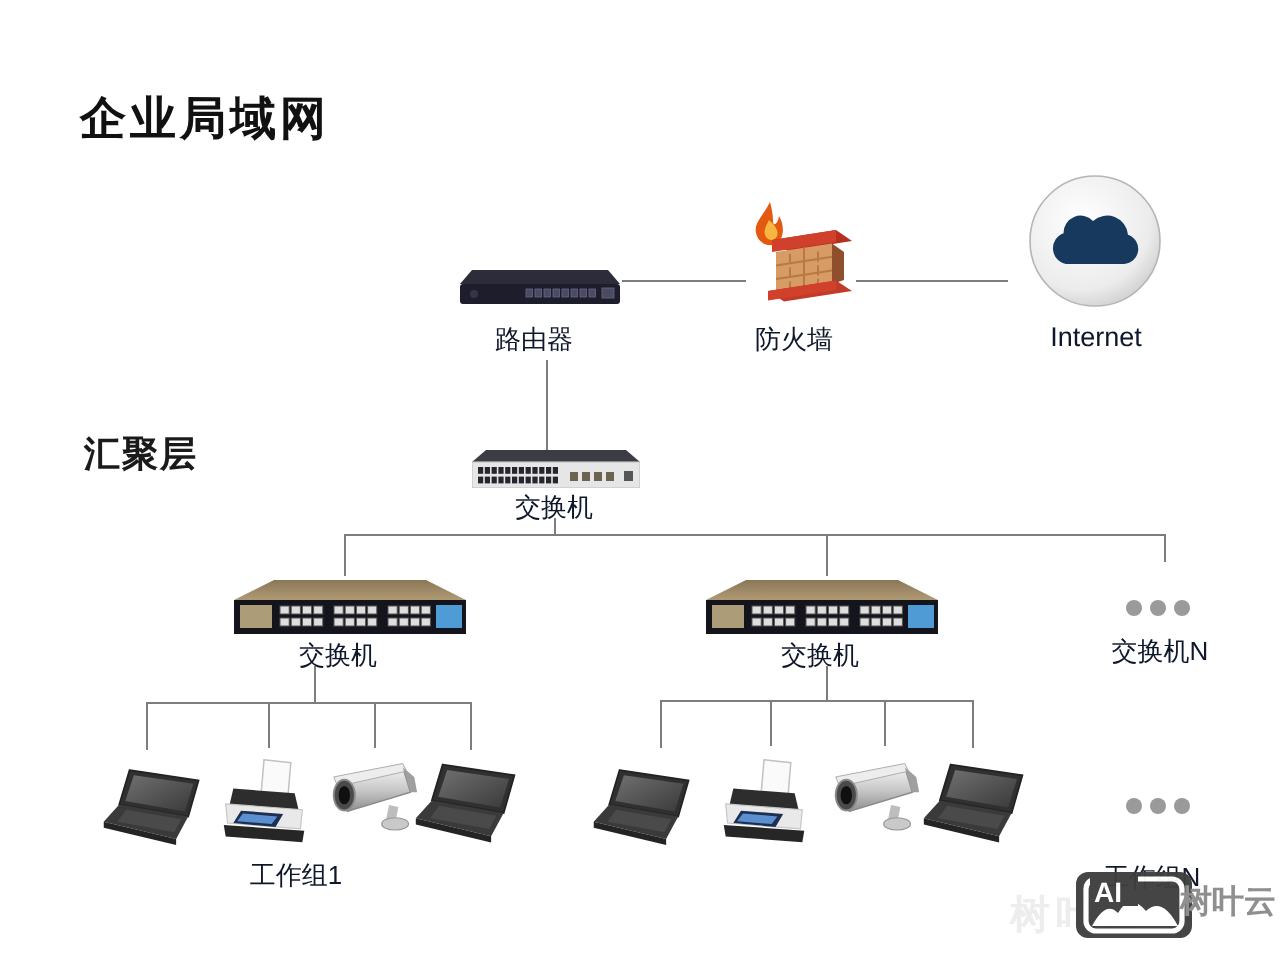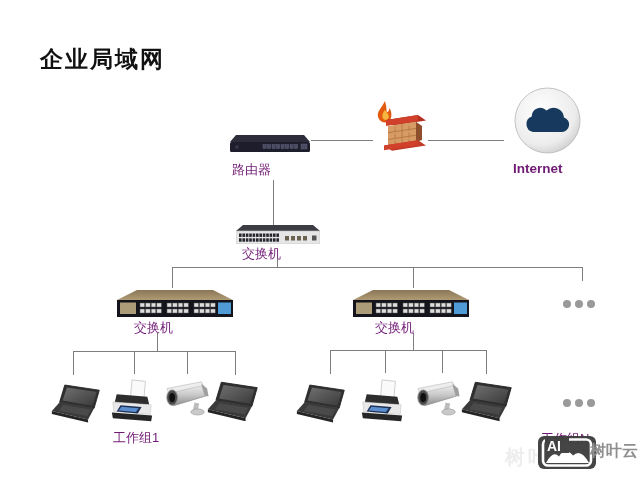--- a/index.html
+++ b/index.html
@@ -9,24 +9,24 @@
   }
   .title {
     position:absolute; left:40px; top:44px; font-size:23px; font-weight:600;
     color:#111; letter-spacing:2px;
   }
   .layer-label {
     position:absolute; left:42px; font-size:18px; font-weight:600; color:#1a1a1a;
     letter-spacing:1px;
   }
   .node-label {
-    position:absolute; font-size:13px; color:#701a75; text-align:left; width:70px;
+    position:absolute; font-size:13px; color:#0f172a; text-align:center; width:70px;
     white-space:nowrap;
   }
-  .node-label.en { font-weight:700; font-size:13.5px; }
+  .node-label.en { font-weight:400; font-size:13.5px; }
   .line { position:absolute; background:#7d7d7d; }
   .hline { height:1px; }
   .vline { width:1px; }
   .icon-box { position:absolute; }
   .dots { position:absolute; display:flex; gap:4px; }
   .dots span { width:8px; height:8px; border-radius:50%; background:#9a9a9a; display:block; }
   
   .wm-logo {
     position:absolute; left:538px; top:436px; width:58px; height:33px;
     background:#3e3e3e; border-radius:6px; z-index:5; opacity:0.96;
@@ -194,20 +194,21 @@
             <rect x="82.6" y="19" width="4.6" height="4"></rect>
           <rect x="88.2" y="19" width="4.6" height="4"></rect>
             <rect x="93.6" y="19" width="4.6" height="4"></rect>
         </g>
         <rect x="101" y="12.5" width="13" height="11.5" fill="#4f9bd5"></rect>
       </g>
     </defs>
   </svg>
 
   <div class="title">企业局域网</div>
+  <div class="layer-label" style="top:215px;">汇聚层</div>
 
   <div class="line hline" style="left:311px;top:140px;width:62px;"></div>
   <div class="line hline" style="left:428px;top:140px;width:76px;"></div>
   <div class="line vline" style="left:273px;top:180px;height:46px;"></div>
   <div class="line vline" style="left:277px;top:259px;height:8px;"></div>
   <div class="line hline" style="left:172px;top:267px;width:411px;"></div>
   <div class="line vline" style="left:172px;top:267px;height:21px;"></div>
   <div class="line vline" style="left:413px;top:267px;height:21px;"></div>
   <div class="line vline" style="left:582px;top:267px;height:14px;"></div>
 
@@ -230,20 +231,21 @@
         <use href="#router"></use>
       </svg>
   </div>
   <div class="node-label" style="left:232px;top:161px;">路由器</div>
 
   <div class="icon-box" style="left:372px;top:100px;">
     <svg width="54" height="52" viewBox="0 0 54 52">
         <use href="#firewall"></use>
       </svg>
   </div>
+  <div class="node-label" style="left:362px;top:161px;">防火墙</div>
 
   <div class="icon-box" style="left:514px;top:87px;">
     <svg width="67" height="67" viewBox="0 0 67 67">
         <use href="#cloudbadge"></use>
       </svg>
   </div>
   <div class="node-label en" style="left:513px;top:161px;">Internet</div>
 
   <div class="icon-box" style="left:236px;top:225px;">
     <svg width="84" height="19" viewBox="0 0 84 19">
@@ -264,20 +266,21 @@
         <use href="#accessswitch"></use>
       </svg>
   </div>
   <div class="node-label" style="left:375px;top:319px;">交换机</div>
 
   <div class="dots" style="left:563px;top:300px;">
     <span></span>
       <span></span>
       <span></span>
   </div>
+  <div class="node-label" style="left:545px;top:317px;">交换机N</div>
 
   <div class="icon-box" style="left:51px;top:383px;">
     <svg width="50" height="42" viewBox="0 0 58 46">
         <use href="#laptop"></use>
       </svg>
   </div>
   <div class="icon-box" style="left:109px;top:378px;">
     <svg width="46" height="46" viewBox="0 0 48 46">
         <use href="#printer"></use>
       </svg>

